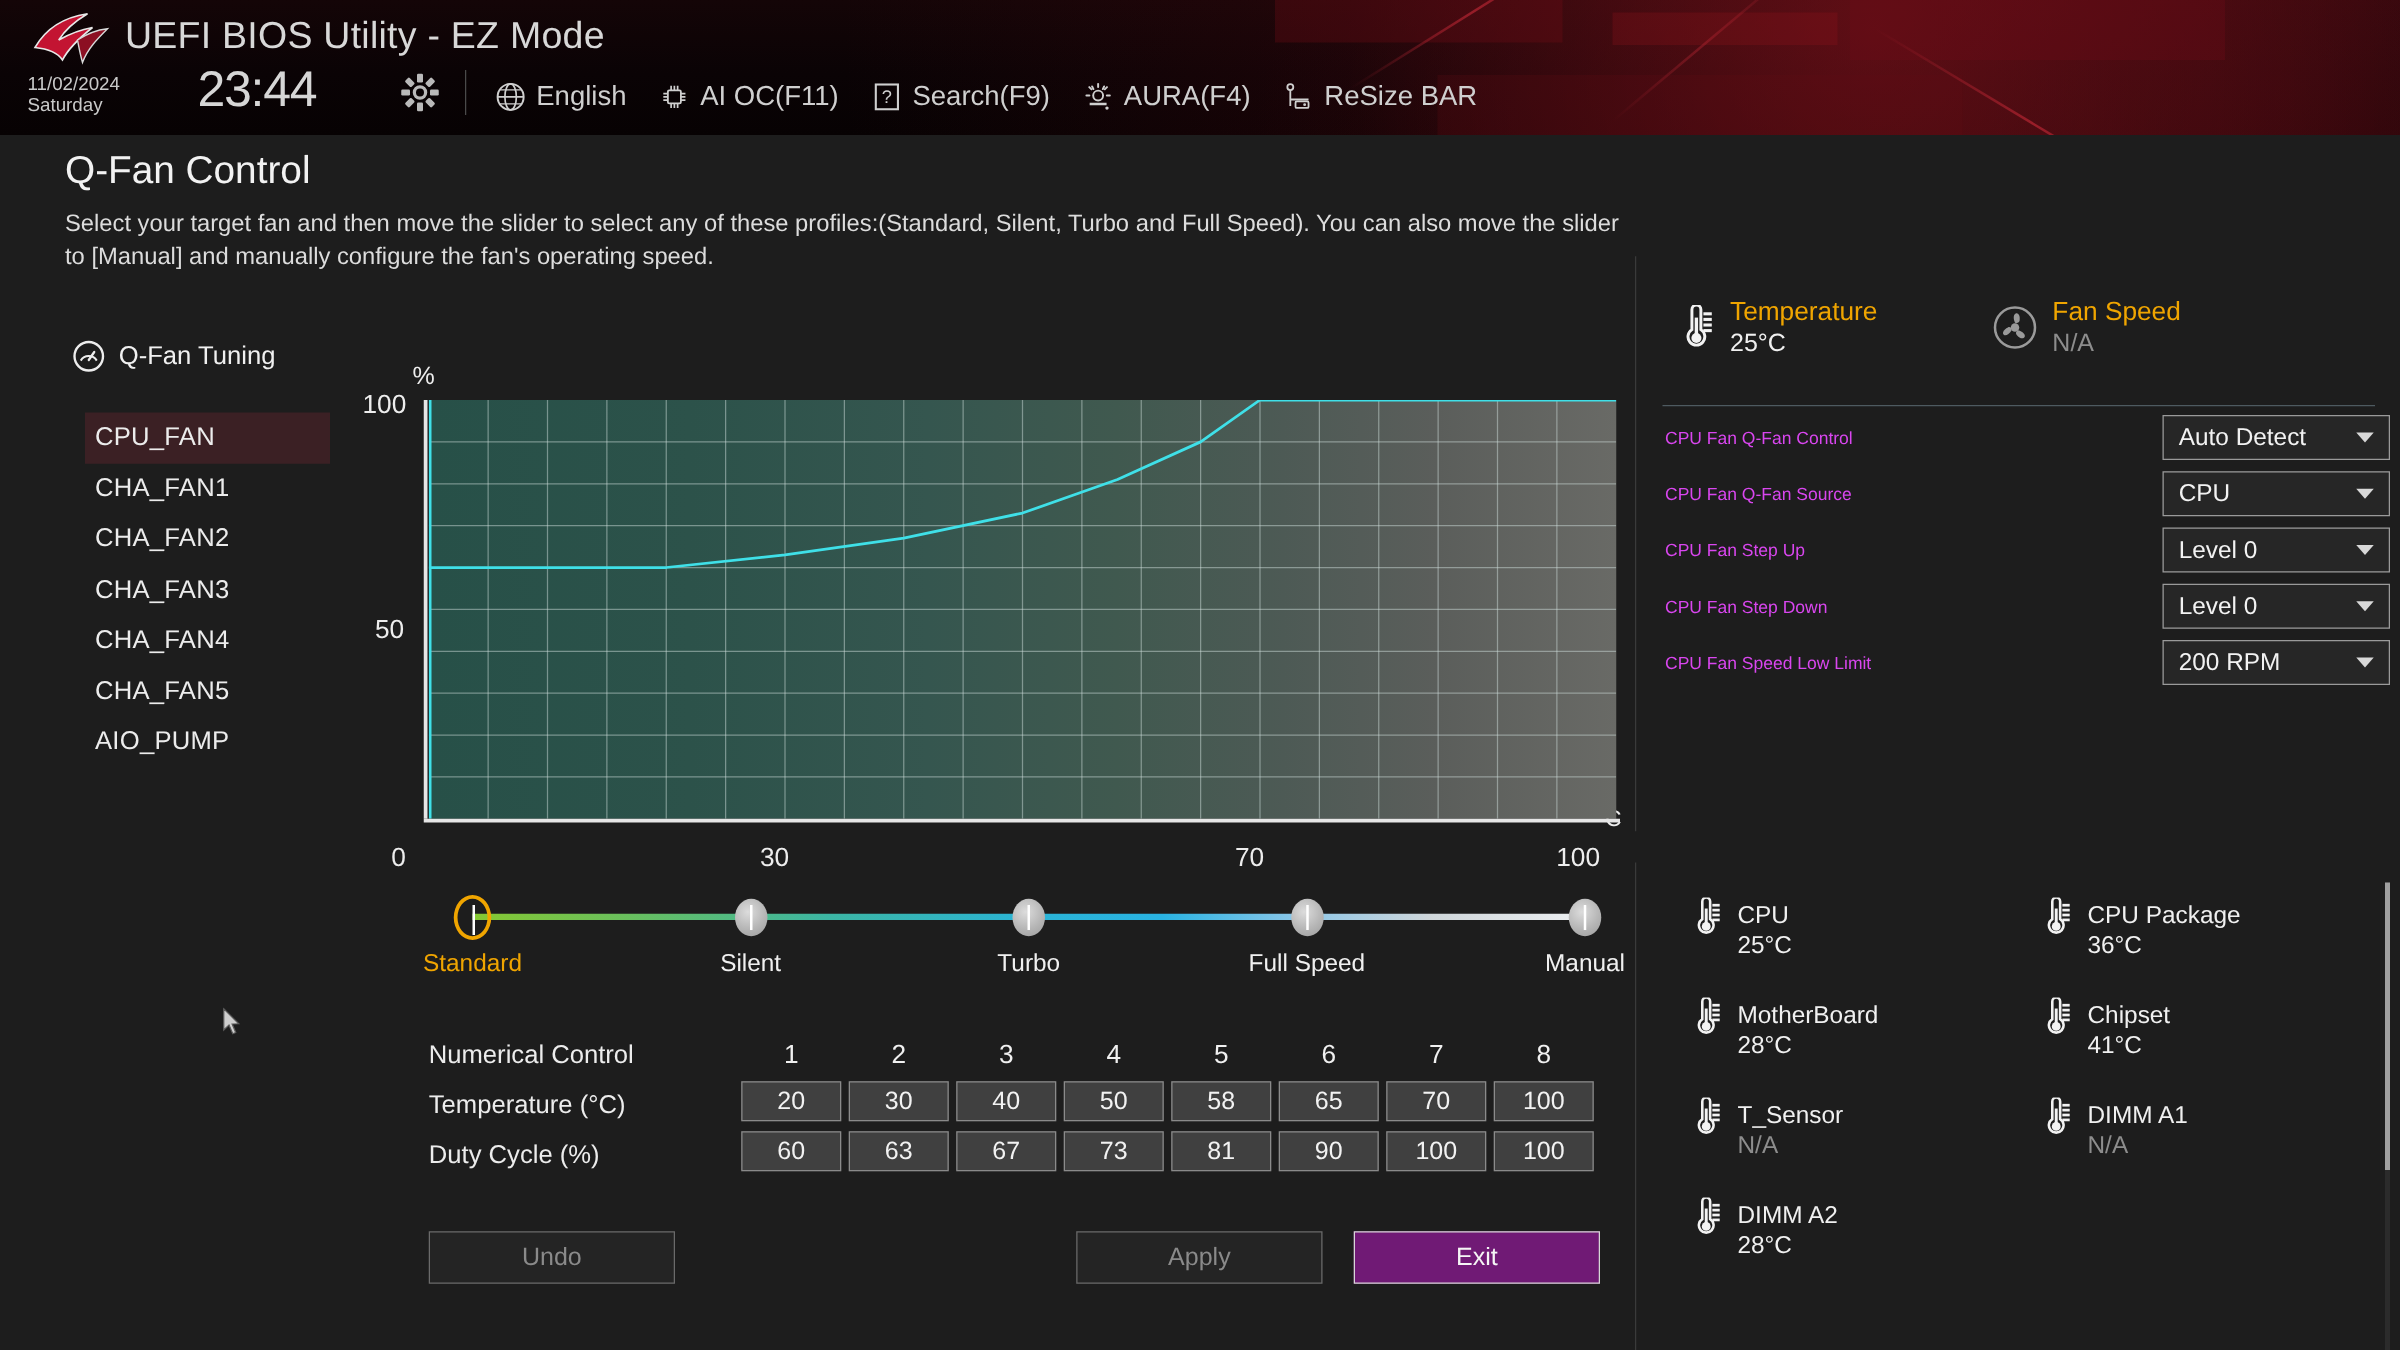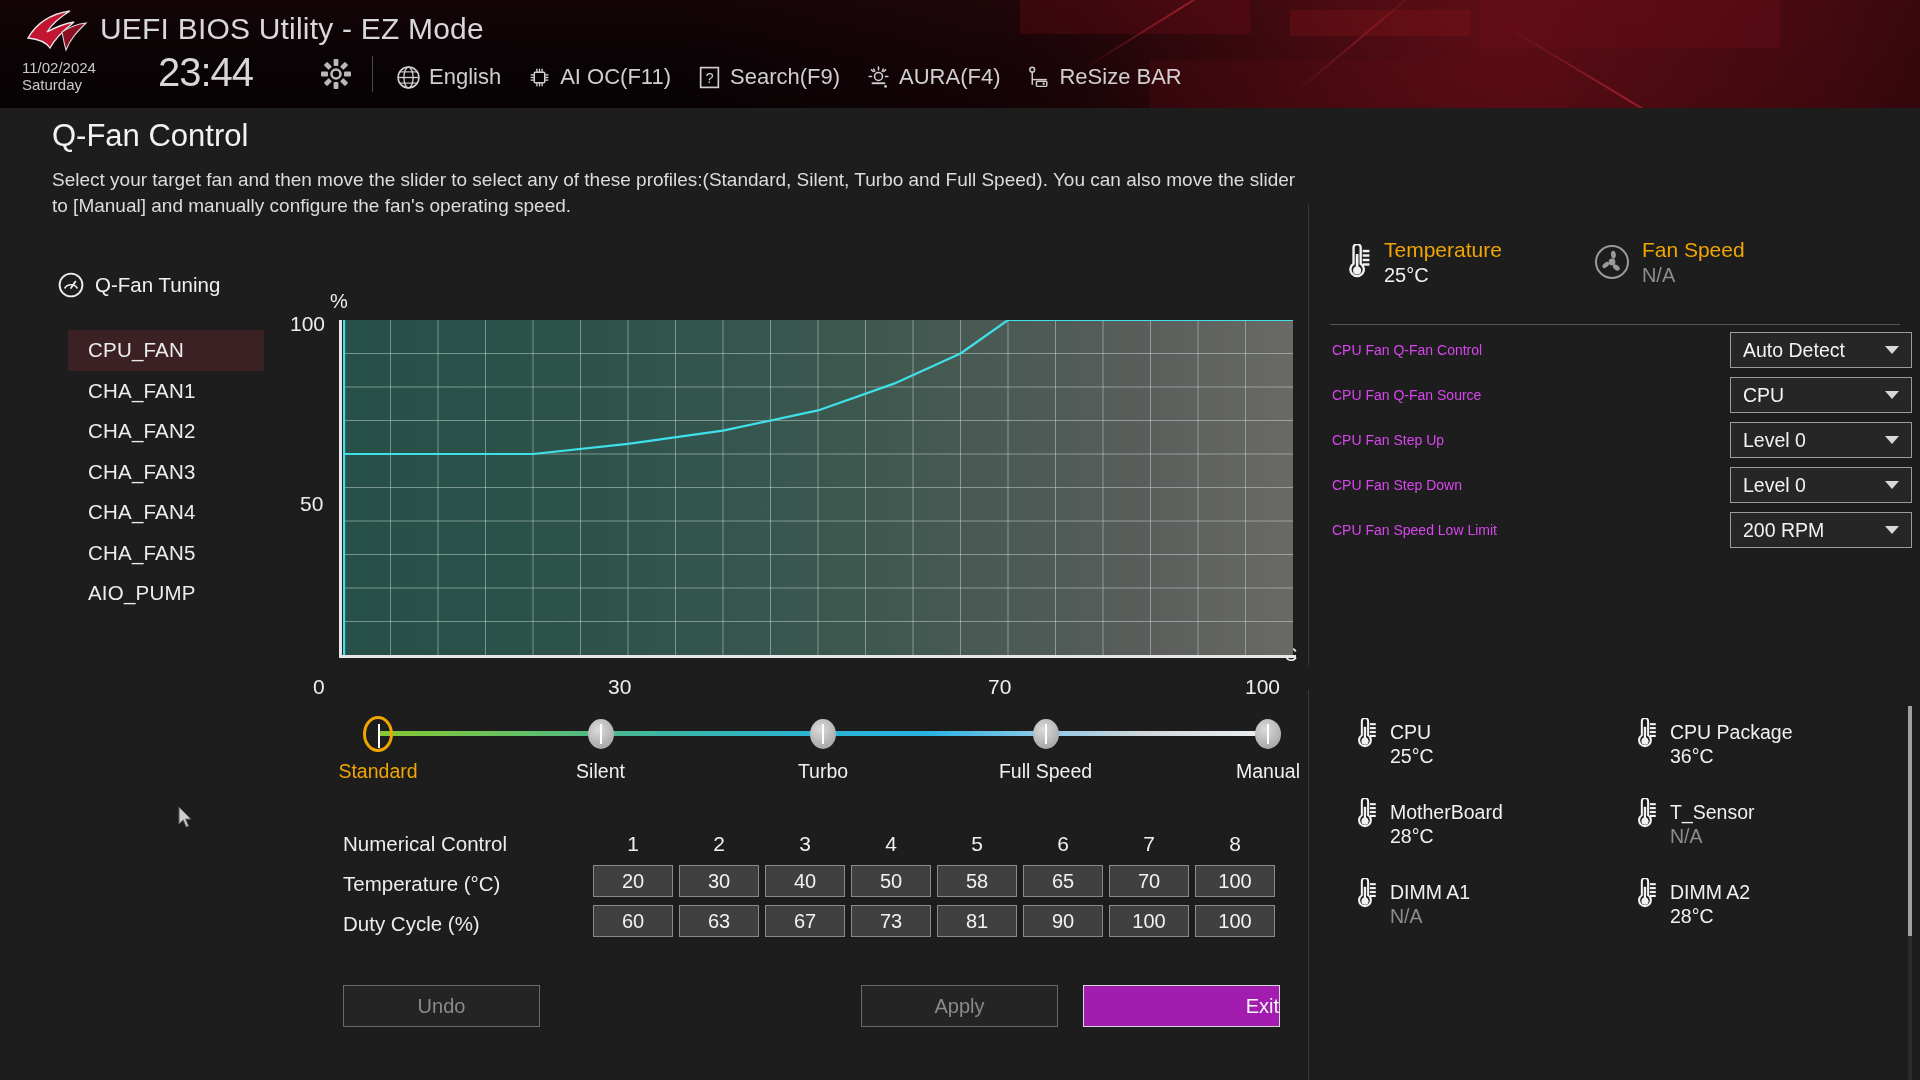--- a/index.html
+++ b/index.html
@@ -43,21 +43,21 @@
 
   
   #page-title { position:absolute; left:52px; top:118px; font-size:31px; color:#f2f2f2; font-weight:400; }
   #page-desc  { position:absolute; left:52px; top:167px; width:1250px; font-size:19px; line-height:1.38; color:#dcdcdc; }
 
   
   #qfan-tuning { position:absolute; left:58px; top:272px; display:flex; align-items:center; gap:11px; cursor:pointer; }
   #qfan-tuning .lbl { font-size:20.5px; color:#f0f0f0; }
   #fanlist { position:absolute; left:68px; top:330px; width:196px; }
   .fan-item {
-    height:40.5px; line-height:40.5px; padding-left:20px;
+    height:40.5px; line-height:40.5px; padding-left:8px;
     font-size:20.5px; color:#ececec; cursor:pointer; letter-spacing:.2px;
   }
   .fan-item.sel { background:#3b2024; }
 
   
   #chart-wrap { position:absolute; left:343px; top:320px; width:950px; height:335px; }
   #chart-plot {
     position:absolute; left:0; top:0; width:950px; height:335px;
     background:linear-gradient(90deg,
        #275048 0%,
@@ -111,21 +111,21 @@
   }
   #row-temp { top:2px; }
   #row-duty { top:4px; }
 
   
   #btnbar { position:absolute; left:343px; top:985px; width:950px; height:42px; }
   .bbtn {
     position:absolute; top:0; height:42px; line-height:40px; text-align:center;
     font-size:20px; border:1px solid #6a6a6a; background:#242424; color:#8a8a8a; cursor:pointer;
   }
-  .bbtn.enabled { border:1px solid #d6d6d6; color:#f5f5f5; background:#a21caf;text-align:right; }
+  .bbtn.enabled { border:1px solid #d6d6d6; color:#f5f5f5; background:#701a75; }
 
   
   #rp-divider-v { position:absolute; left:1308px; top:205px; width:1px; height:460px; background:#3a3a3a; }
   #rp-top { position:absolute; left:1340px; top:232px; width:560px; height:60px; display:flex; gap:92px; }
   .rp-stat { display:flex; align-items:center; gap:12px; }
   .rp-stat .txt { line-height:1.2; }
   .rp-stat .nm { font-size:21px; color:#f0a500; }
   .rp-stat .vl { font-size:20px; color:#f0f0f0; }
   .rp-stat .vl.na { color:#8d8d8d; }
   #rp-hr { position:absolute; left:1330px; top:324px; width:570px; height:1px; background:#4e5a60; }
@@ -532,20 +532,37 @@
     <circle cx="15" cy="23.6" r="3.6" fill="#f2f2f2"></circle>
     <rect x="13.8" y="9" width="2.4" height="13" fill="#f2f2f2"></rect>
     <g fill="#f2f2f2">
       <rect x="20" y="5.2" width="6" height="2.2"></rect>
       <rect x="20" y="9.2" width="6" height="2.2"></rect>
       <rect x="20" y="13.2" width="6" height="2.2"></rect>
       <rect x="20" y="17.2" width="6" height="2.2"></rect>
     </g>
   </svg>
       <div class="txt">
+       <div class="nm">Chipset</div>
+       <div class="vl">41°C</div>
+     </div>
+    </div>
+    <div class="hw-item">
+      <svg width="28" height="31.360000000000003" viewBox="0 0 28 32">
+    <path d="M11.8 3.2a3.2 3.2 0 0 1 6.4 0v14.4a6 6 0 1 1-6.4 0z" fill="none" stroke="#f2f2f2" stroke-width="2.1"></path>
+    <circle cx="15" cy="23.6" r="3.6" fill="#f2f2f2"></circle>
+    <rect x="13.8" y="9" width="2.4" height="13" fill="#f2f2f2"></rect>
+    <g fill="#f2f2f2">
+      <rect x="20" y="5.2" width="6" height="2.2"></rect>
+      <rect x="20" y="9.2" width="6" height="2.2"></rect>
+      <rect x="20" y="13.2" width="6" height="2.2"></rect>
+      <rect x="20" y="17.2" width="6" height="2.2"></rect>
+    </g>
+  </svg>
+      <div class="txt">
        <div class="nm">T_Sensor</div>
        <div class="vl na">N/A</div>
      </div>
     </div>
     <div class="hw-item">
       <svg width="28" height="31.360000000000003" viewBox="0 0 28 32">
     <path d="M11.8 3.2a3.2 3.2 0 0 1 6.4 0v14.4a6 6 0 1 1-6.4 0z" fill="none" stroke="#f2f2f2" stroke-width="2.1"></path>
     <circle cx="15" cy="23.6" r="3.6" fill="#f2f2f2"></circle>
     <rect x="13.8" y="9" width="2.4" height="13" fill="#f2f2f2"></rect>
     <g fill="#f2f2f2">

